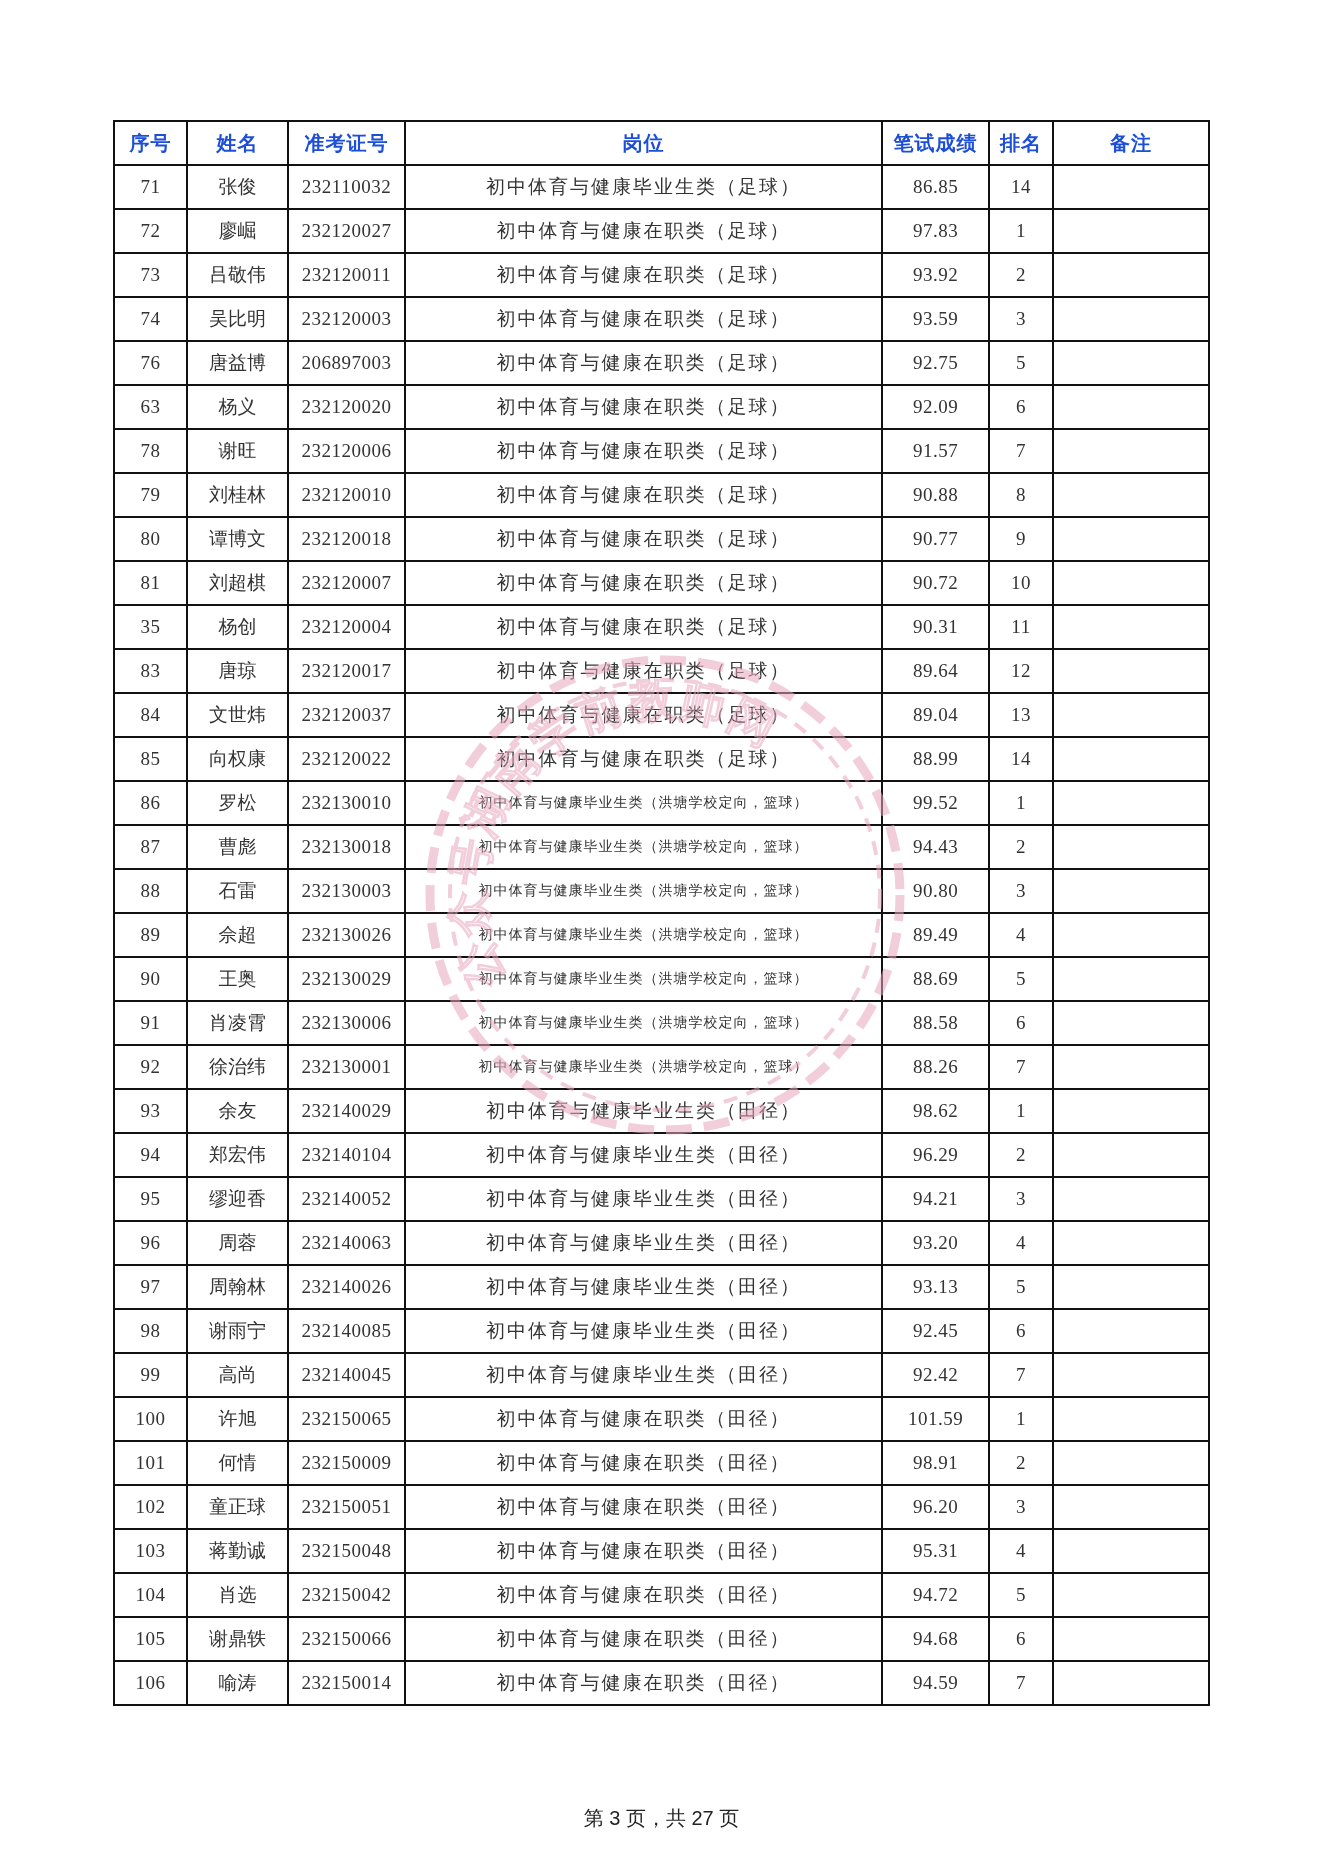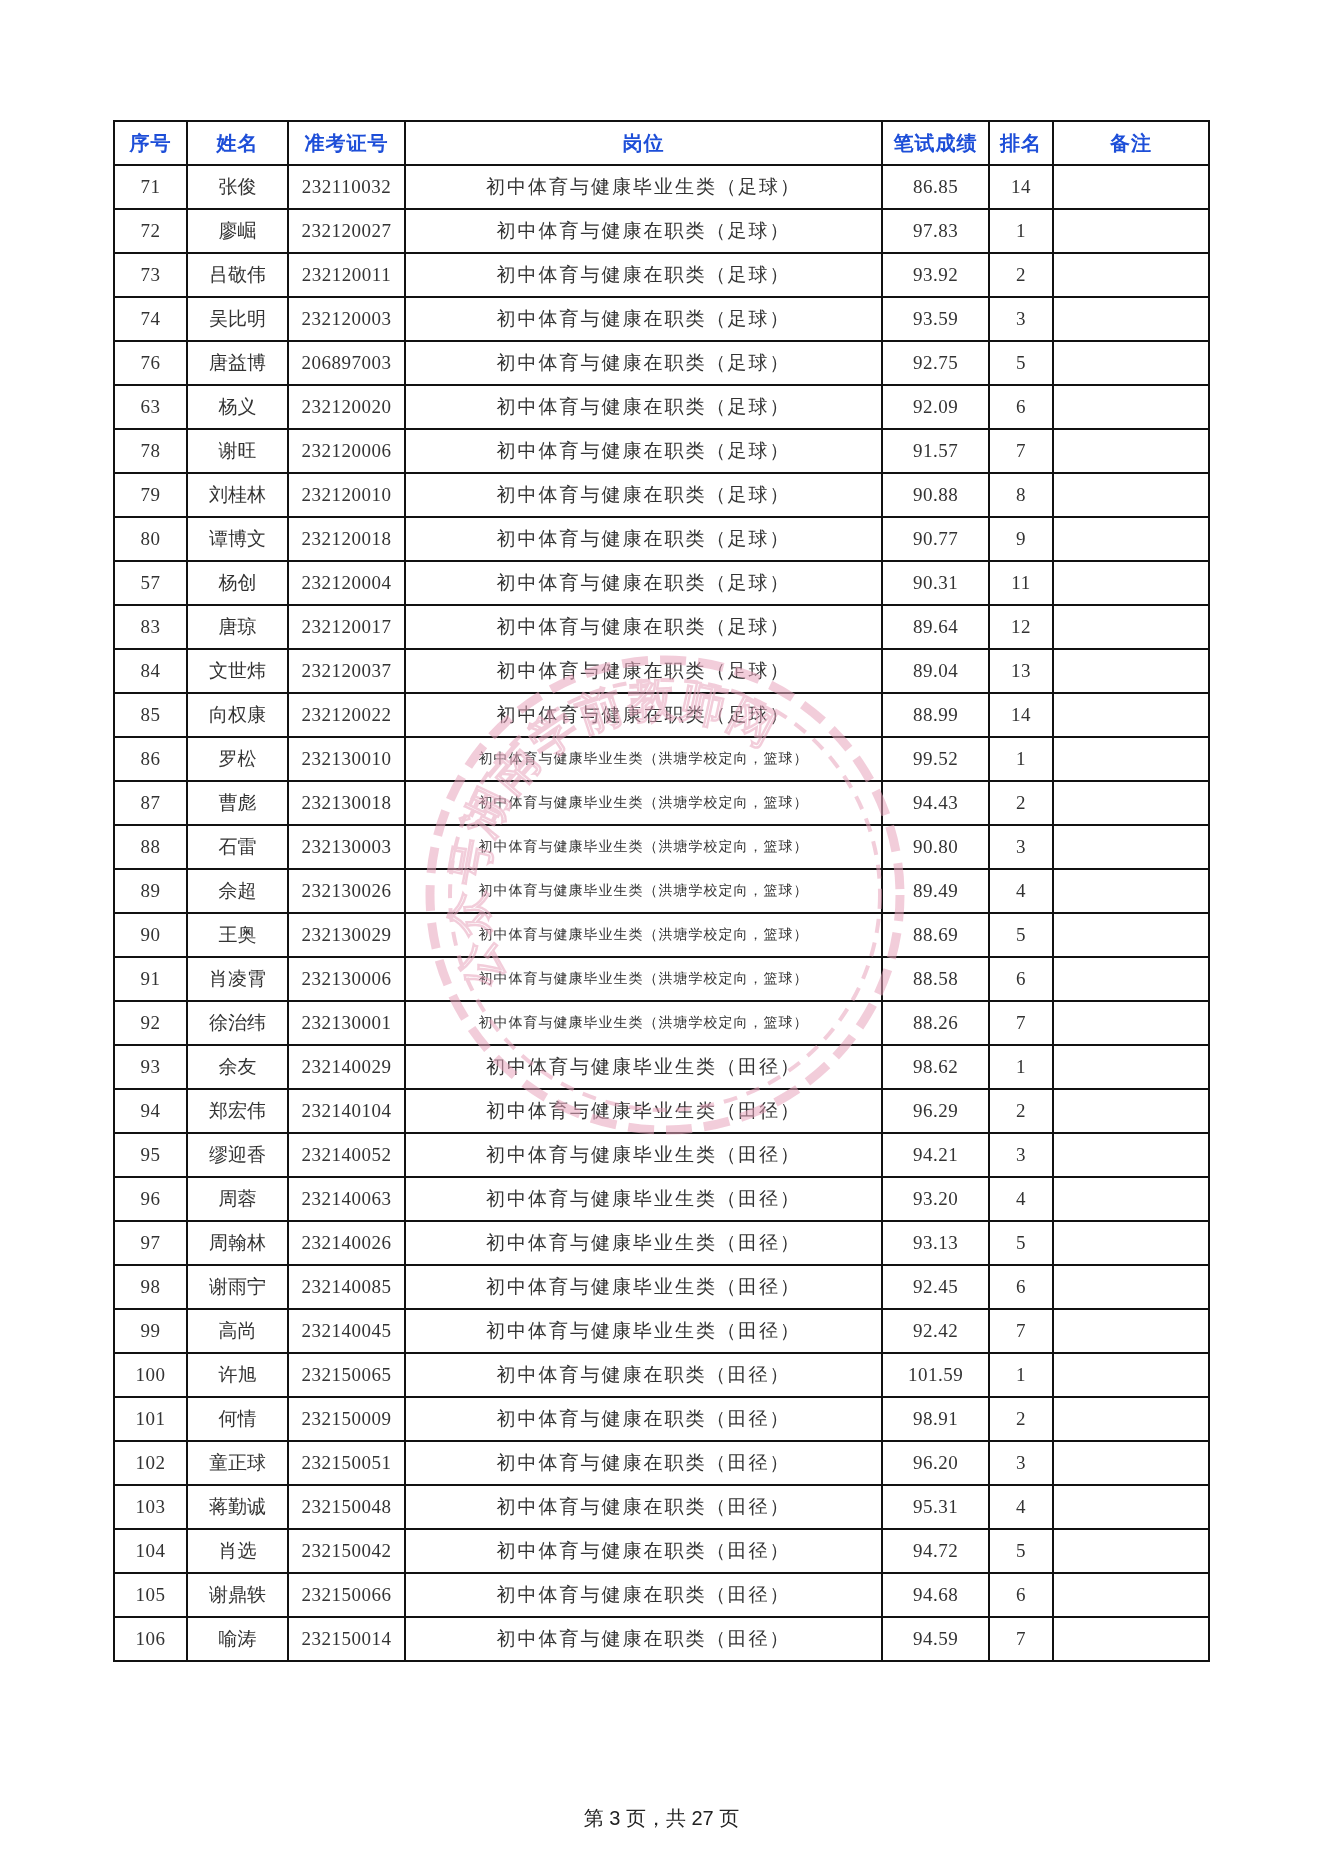--- a/index.html
+++ b/index.html
@@ -122,21 +122,30 @@
         <tr>
           <td class="num">80</td>
           <td>谭博文</td>
           <td class="num">232120018</td>
           <td class="pos">初中体育与健康在职类（足球）</td>
           <td class="num">90.77</td>
           <td class="num">9</td>
           <td></td>
         </tr>
         <tr>
-          <td class="num">57</td>
+          <td class="num">81</td>
+          <td>刘超棋</td>
+          <td class="num">232120007</td>
+          <td class="pos">初中体育与健康在职类（足球）</td>
+          <td class="num">90.72</td>
+          <td class="num">10</td>
+          <td></td>
+        </tr>
+        <tr>
+          <td class="num">35</td>
           <td>杨创</td>
           <td class="num">232120004</td>
           <td class="pos">初中体育与健康在职类（足球）</td>
           <td class="num">90.31</td>
           <td class="num">11</td>
           <td></td>
         </tr>
         <tr>
           <td class="num">83</td>
           <td>唐琼</td>

